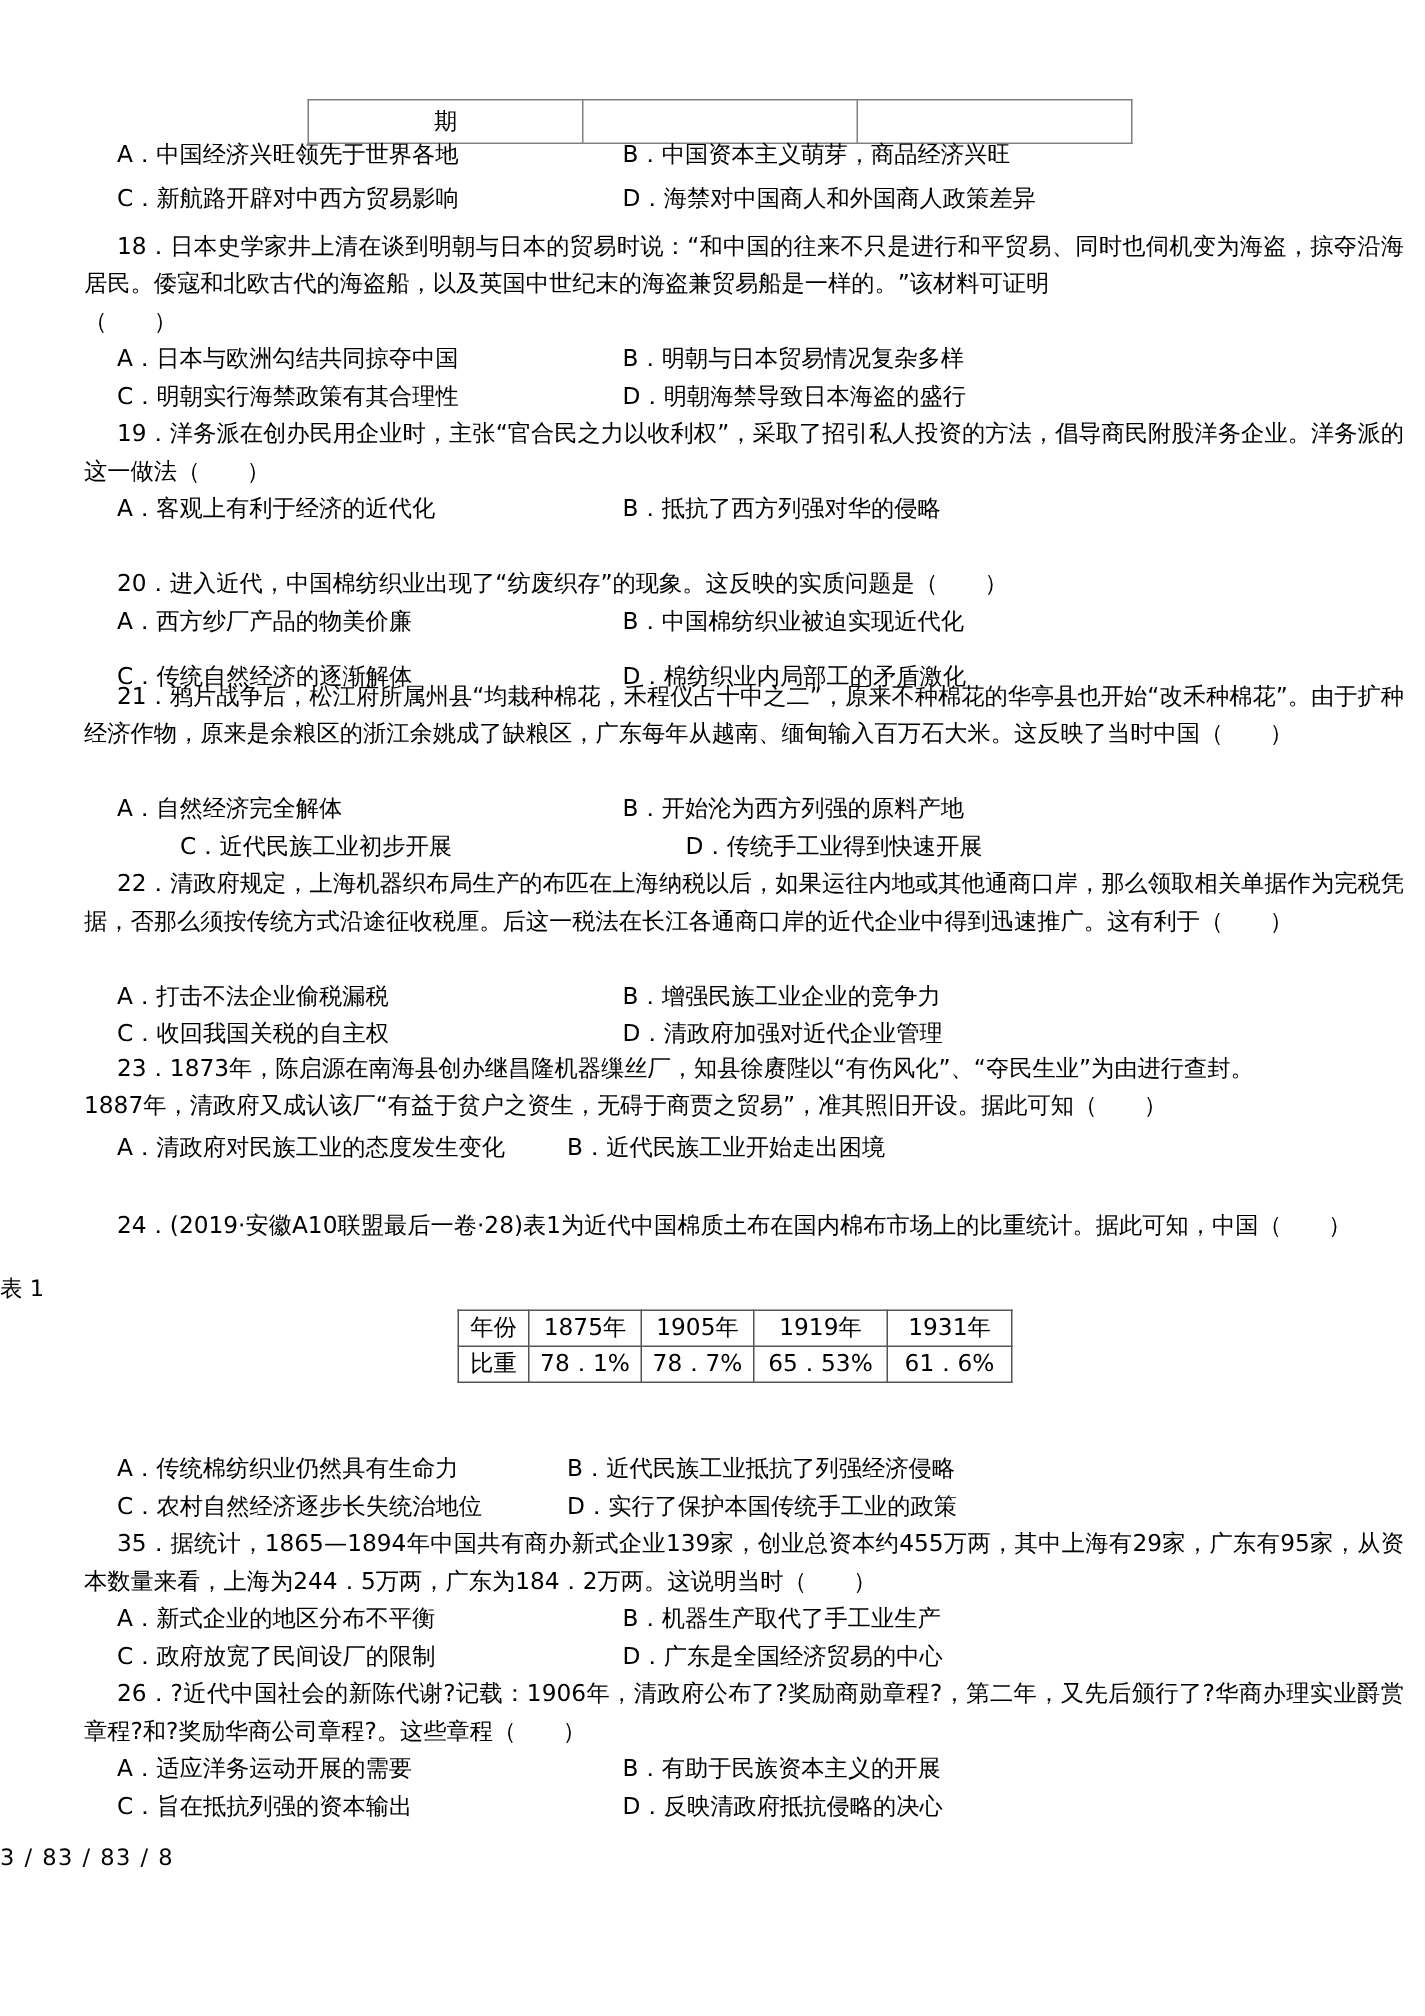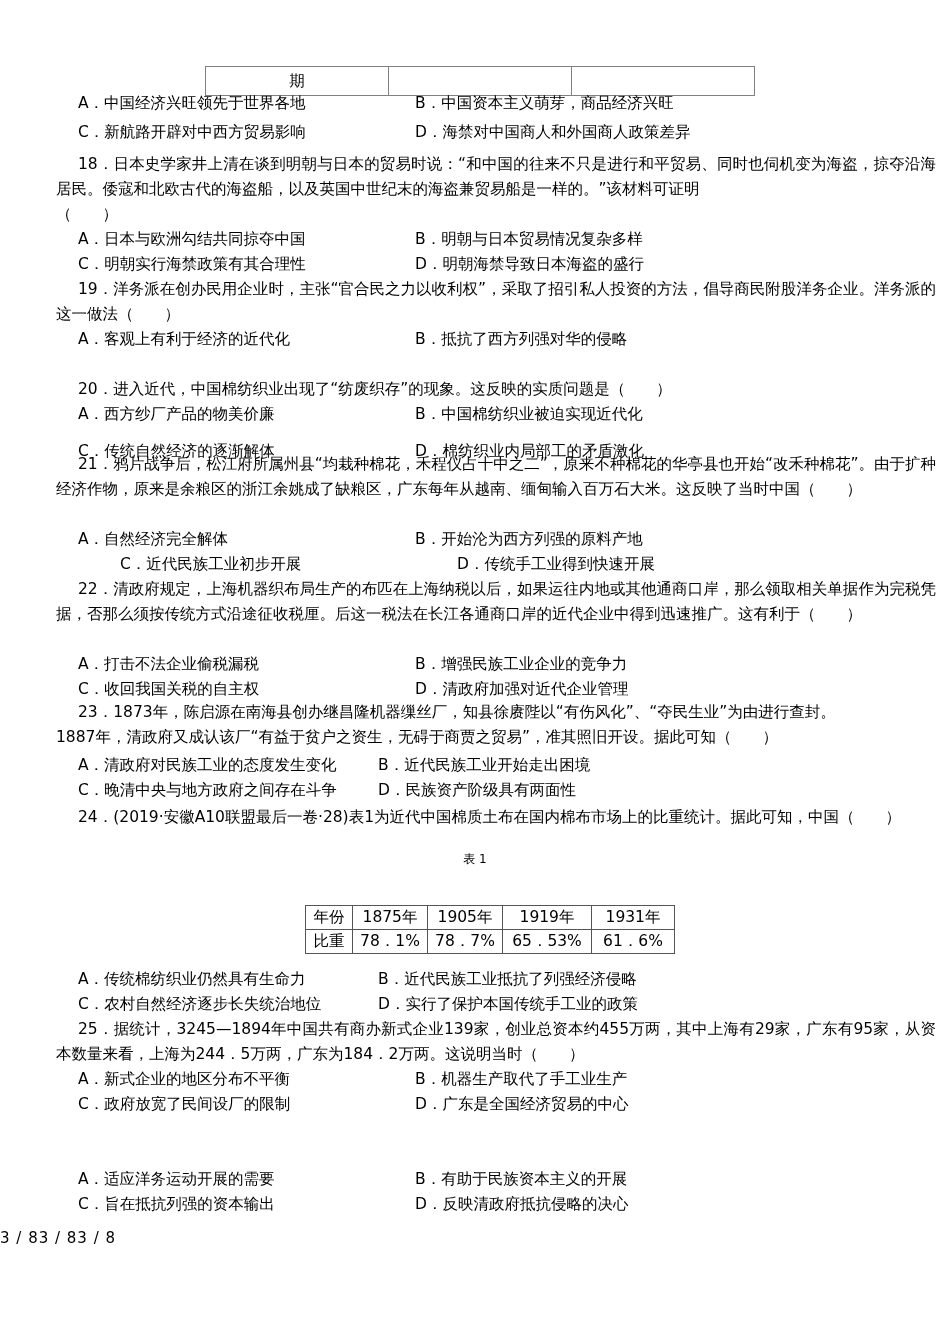--- a/index.html
+++ b/index.html
@@ -89,34 +89,32 @@
     vertical-align: middle;
     padding: 0;
   }
 
   
   .t1-caption {
     position: absolute;
     left: 0;
     top: 849px;
     width: 950px;
-    text-align: center;
-    font-size: 12px;
+    font-size: 15px;
     line-height: 20px;
   }
   .t1-wrap {
     position: absolute;
     left: 305px;
     top: 873px;
   }
   table.t1 {
     border-collapse: collapse;
     table-layout: fixed;
     width: 348px;
-    margin-top: 32px;
   }
   table.t1 td {
     border: 1px solid #555555;
     font-size: 15.5px;
     line-height: 21px;
     text-align: center;
     vertical-align: middle;
     padding: 1px 2px;
     word-break: break-all;
   }
@@ -206,24 +204,20 @@
   <div class="optrow" style="top:677px;">
     <span class="opt-a">C．收回我国关税的自主权</span>
     <span class="opt-b">D．清政府加强对近代企业管理</span>
   </div>
 
   <div class="qline" style="left:78px; top:703px;">23．1873年，陈启源在南海县创办继昌隆机器缫丝厂，知县徐赓陛以“有伤风化”、“夺民生业”为由进行查封。</div>
   <div class="qline" style="left:56px; top:728px;">1887年，清政府又成认该厂“有益于贫户之资生，无碍于商贾之贸易”，准其照旧开设。据此可知（　　）</div>
   <div class="optrow" style="top:753px;">
     <span class="opt-a">A．清政府对民族工业的态度发生变化</span>
     <span class="opt-b tight">B．近代民族工业开始走出困境</span>
-  </div>
-  <div class="optrow" style="top:778px;">
-    <span class="opt-a">C．晚清中央与地方政府之间存在斗争</span>
-    <span class="opt-b tight">D．民族资产阶级具有两面性</span>
   </div>
 
   <div class="qbody" style="top:805px;">24．(2019·安徽A10联盟最后一卷·28)表1为近代中国棉质土布在国内棉布市场上的比重统计。据此可知，中国（　　）</div>
 
   <div class="t1-caption">表 1</div>
   <div class="t1-wrap">
     <table class="t1">
       <tbody>
           <tr>
         <td class="hdr-label">年份</td>
@@ -245,30 +239,31 @@
 
   <div class="optrow" style="top:967px;">
     <span class="opt-a">A．传统棉纺织业仍然具有生命力</span>
     <span class="opt-b tight">B．近代民族工业抵抗了列强经济侵略</span>
   </div>
   <div class="optrow" style="top:992px;">
     <span class="opt-a">C．农村自然经济逐步长失统治地位</span>
     <span class="opt-b tight">D．实行了保护本国传统手工业的政策</span>
   </div>
 
-  <div class="qbody" style="top:1017px;">25．据统计，3245—1894年中国共有商办新式企业139家，创业总资本约455万两，其中上海有29家，广东有95家，从资本数量来看，上海为244．5万两，广东为184．2万两。这说明当时（　　）</div>
+  <div class="qbody" style="top:1017px;">35．据统计，1865—1894年中国共有商办新式企业139家，创业总资本约455万两，其中上海有29家，广东有95家，从资本数量来看，上海为244．5万两，广东为184．2万两。这说明当时（　　）</div>
   <div class="optrow" style="top:1067px;">
     <span class="opt-a">A．新式企业的地区分布不平衡</span>
     <span class="opt-b">B．机器生产取代了手工业生产</span>
   </div>
   <div class="optrow" style="top:1092px;">
     <span class="opt-a">C．政府放宽了民间设厂的限制</span>
     <span class="opt-b">D．广东是全国经济贸易的中心</span>
   </div>
 
+  <div class="qbody" style="top:1117px;">26．?近代中国社会的新陈代谢?记载：1906年，清政府公布了?奖励商勋章程?，第二年，又先后颁行了?华商办理实业爵赏章程?和?奖励华商公司章程?。这些章程（　　）</div>
   <div class="optrow" style="top:1167px;">
     <span class="opt-a">A．适应洋务运动开展的需要</span>
     <span class="opt-b">B．有助于民族资本主义的开展</span>
   </div>
   <div class="optrow" style="top:1192px;">
     <span class="opt-a">C．旨在抵抗列强的资本输出</span>
     <span class="opt-b">D．反映清政府抵抗侵略的决心</span>
   </div>
 
   <div class="footer">3 / 83 / 83 / 8</div>

